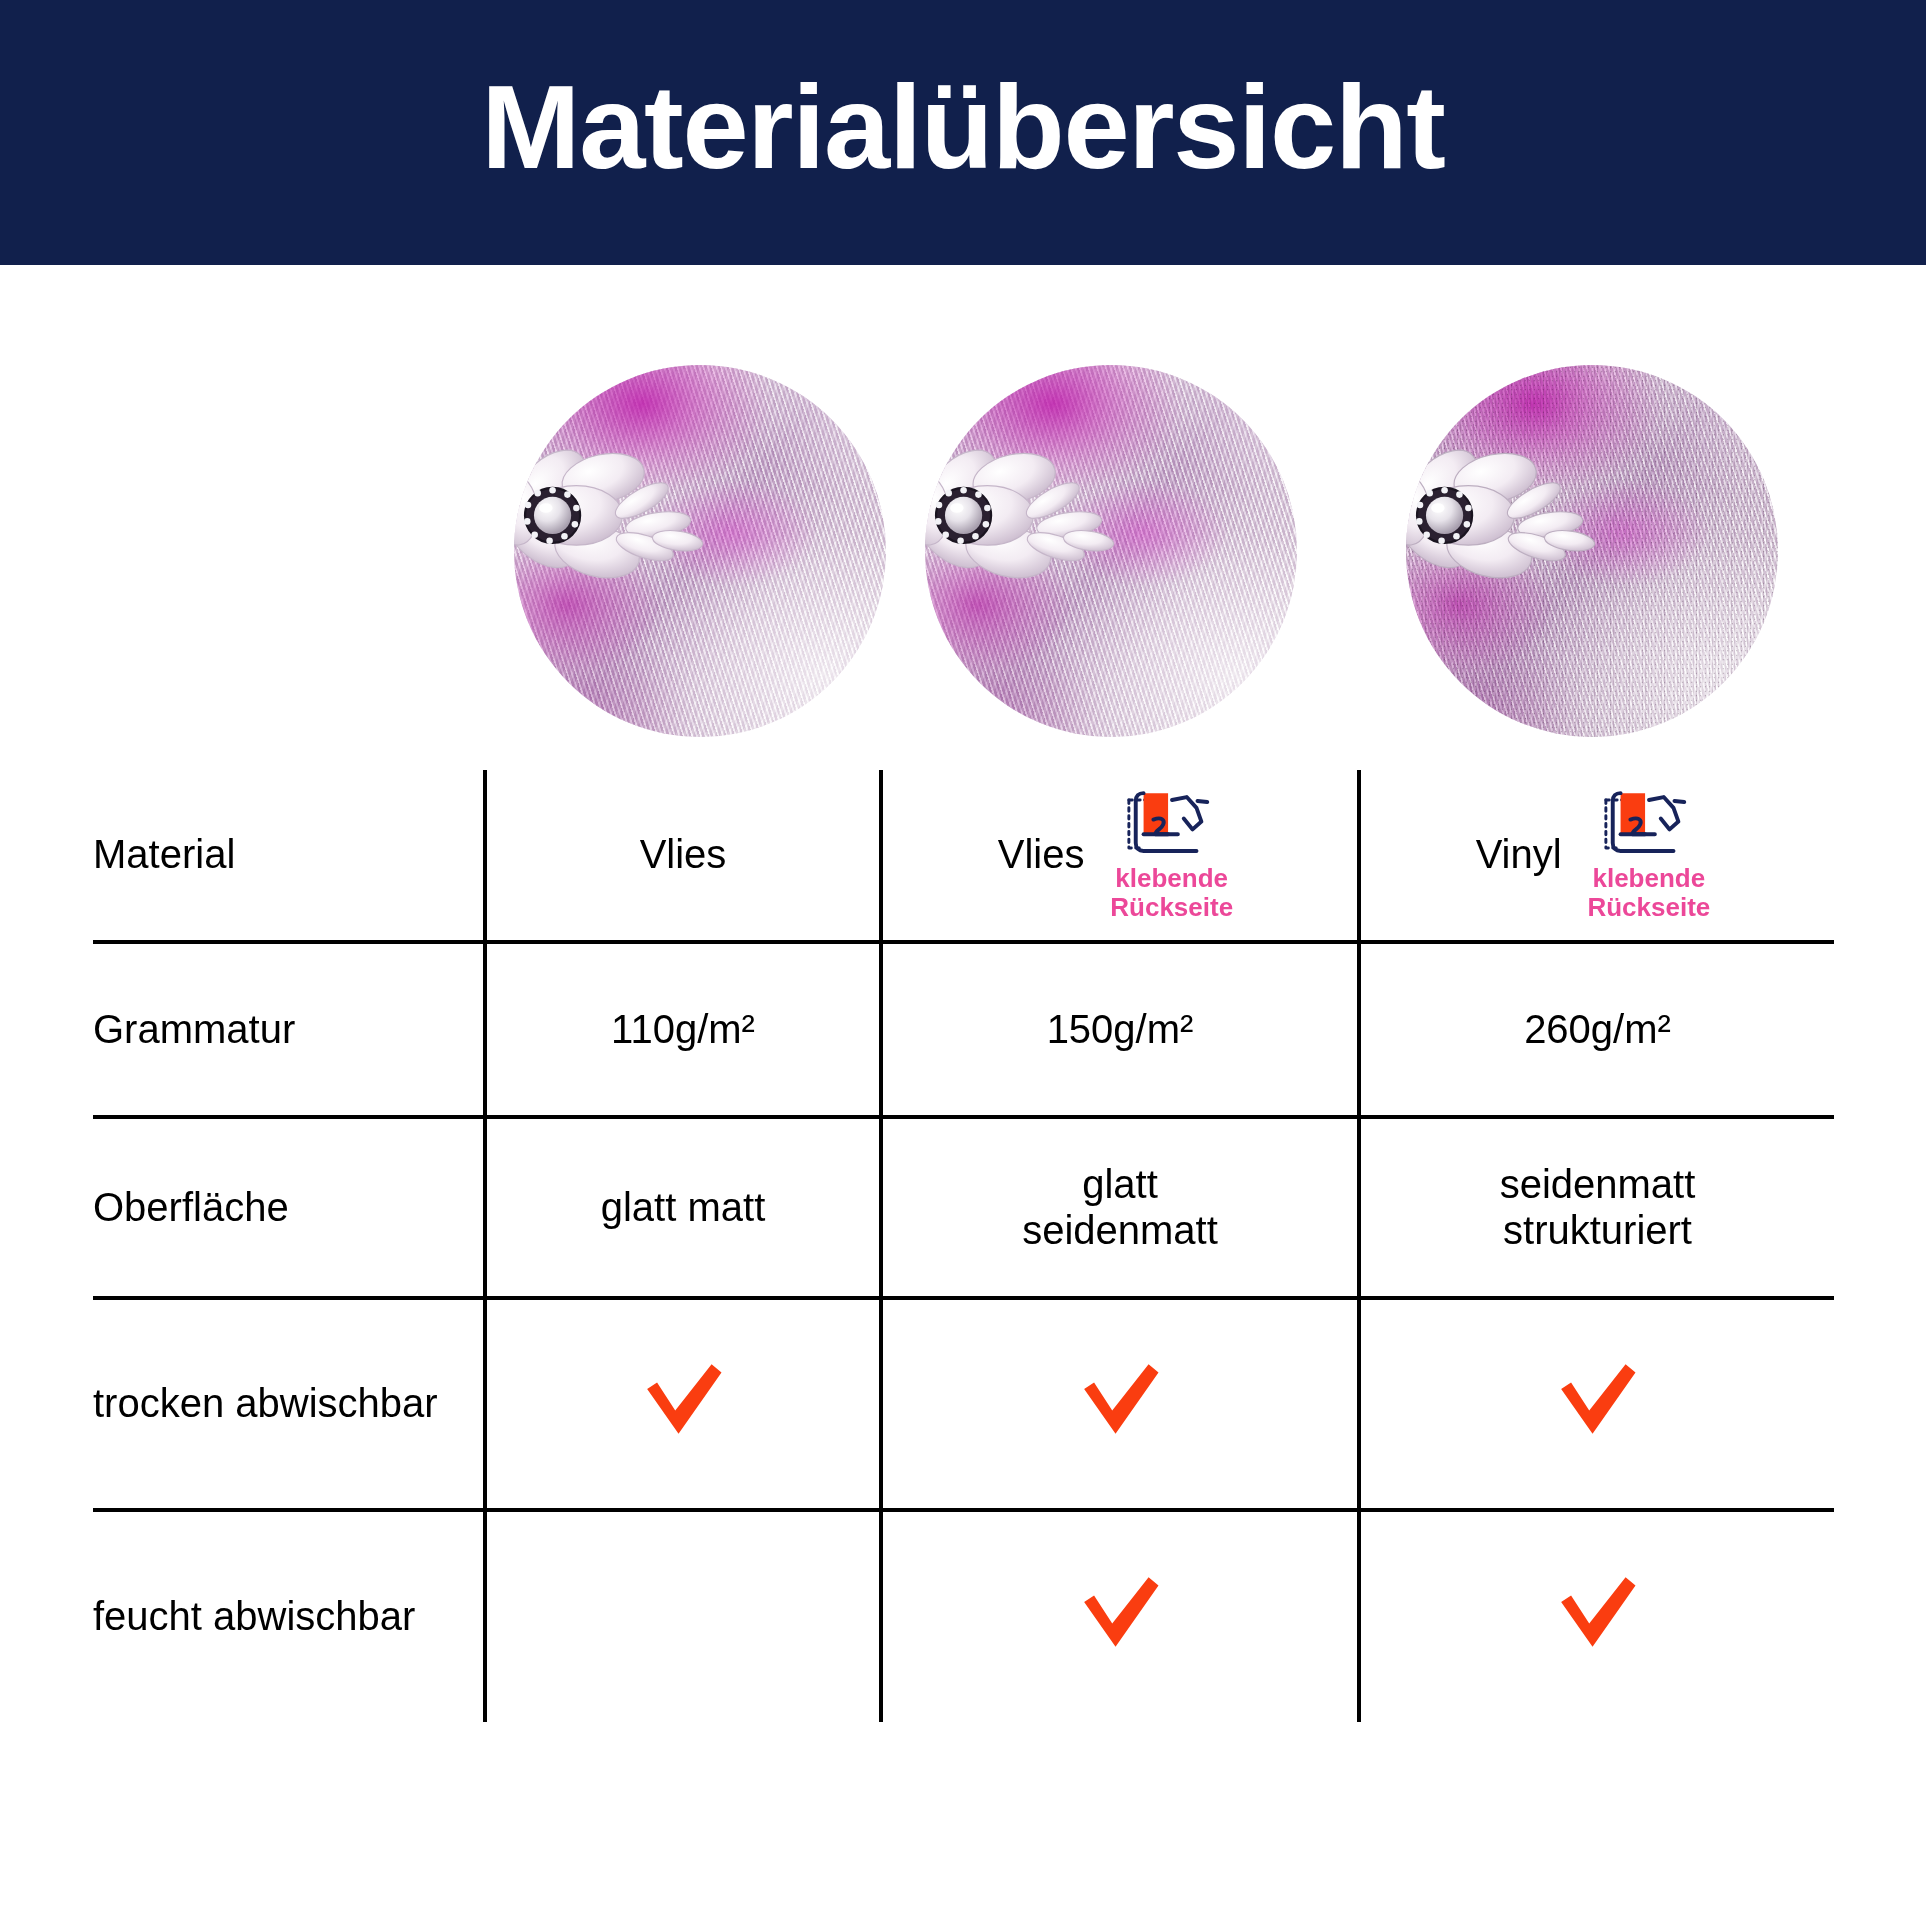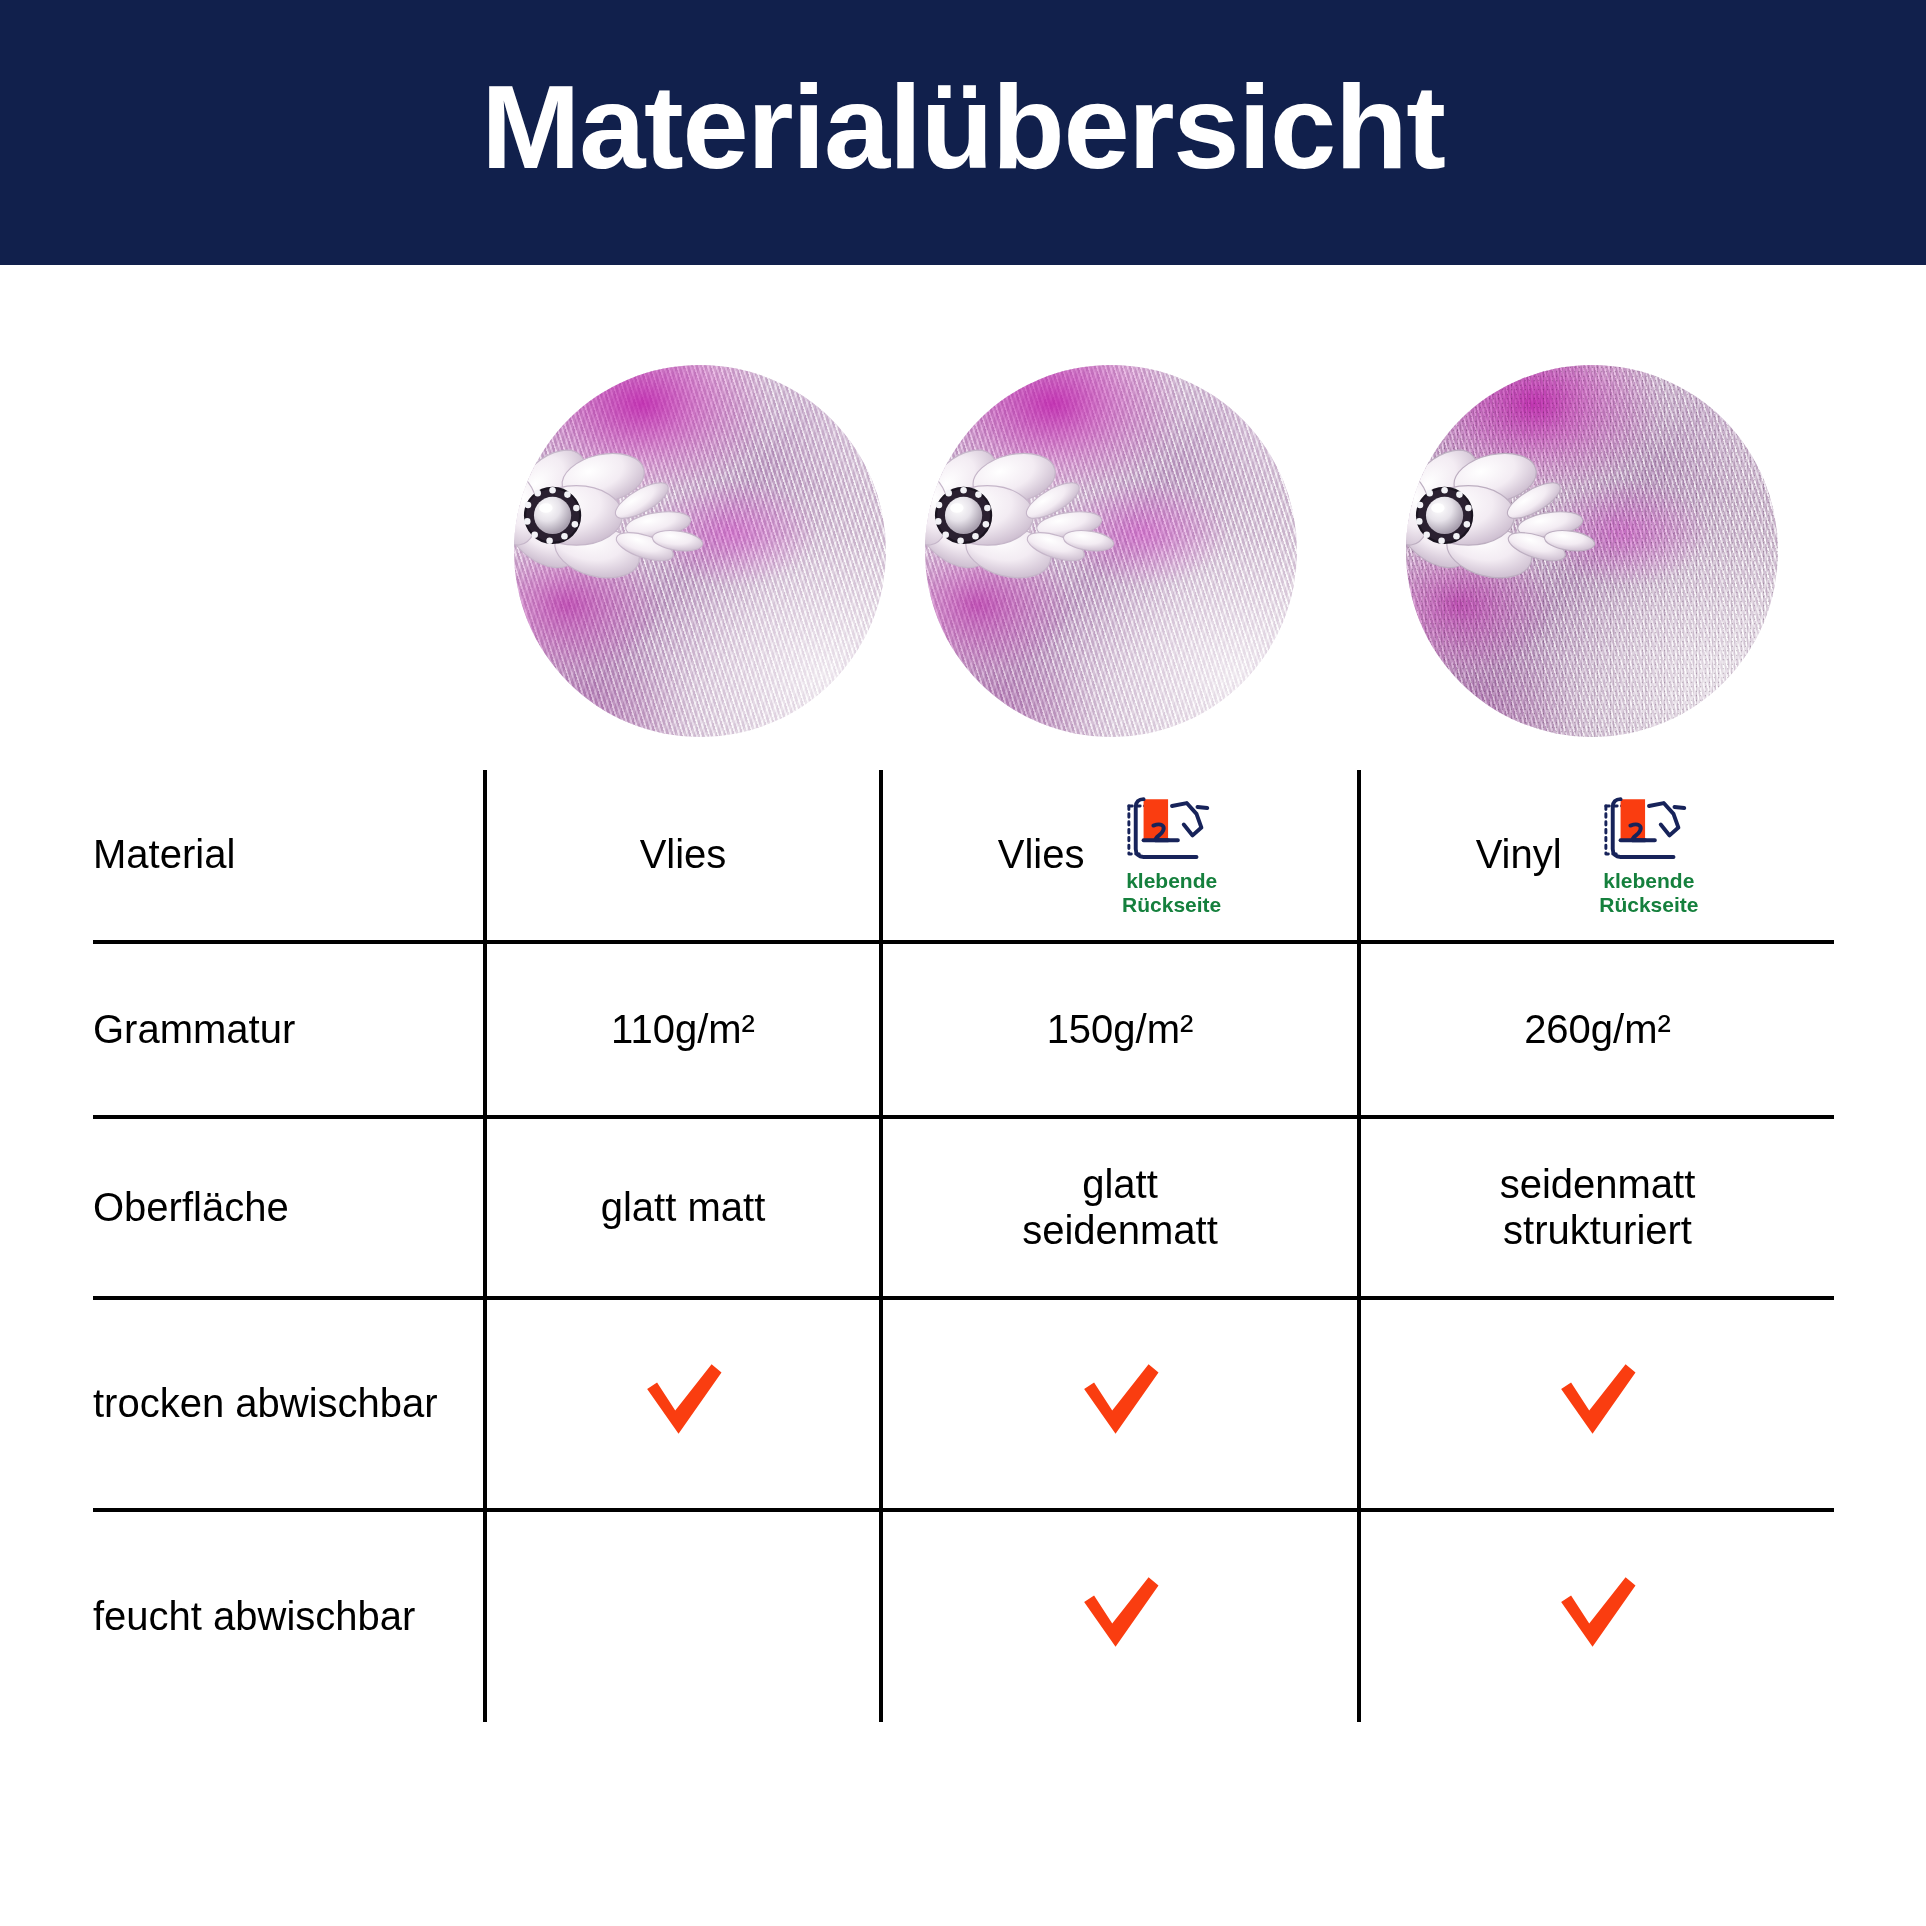--- a/index.html
+++ b/index.html
@@ -145,22 +145,22 @@
   .cell-inline .word{ font-size:40px; white-space:nowrap; }
 
   
   .adhesive{
     display:flex; flex-direction:column; align-items:center;
     width:141px;
   }
   .adhesive .glyph{ width:98px; height:74px; }
   .adhesive .glyph svg{ width:100%; height:100%; display:block; }
   .adhesive .cap{
-    color:#15803d;
-    font-size:21px;
+    color:#ec4899;
+    font-size:26px;
     font-weight:700;
     line-height:1.14;
     text-align:center;
     margin-top:2.6px;
     white-space:nowrap;
   }
 
   
   .check{ display:inline-block; width:83px; height:76px; }
   .check svg{ width:100%; height:100%; display:block; }

